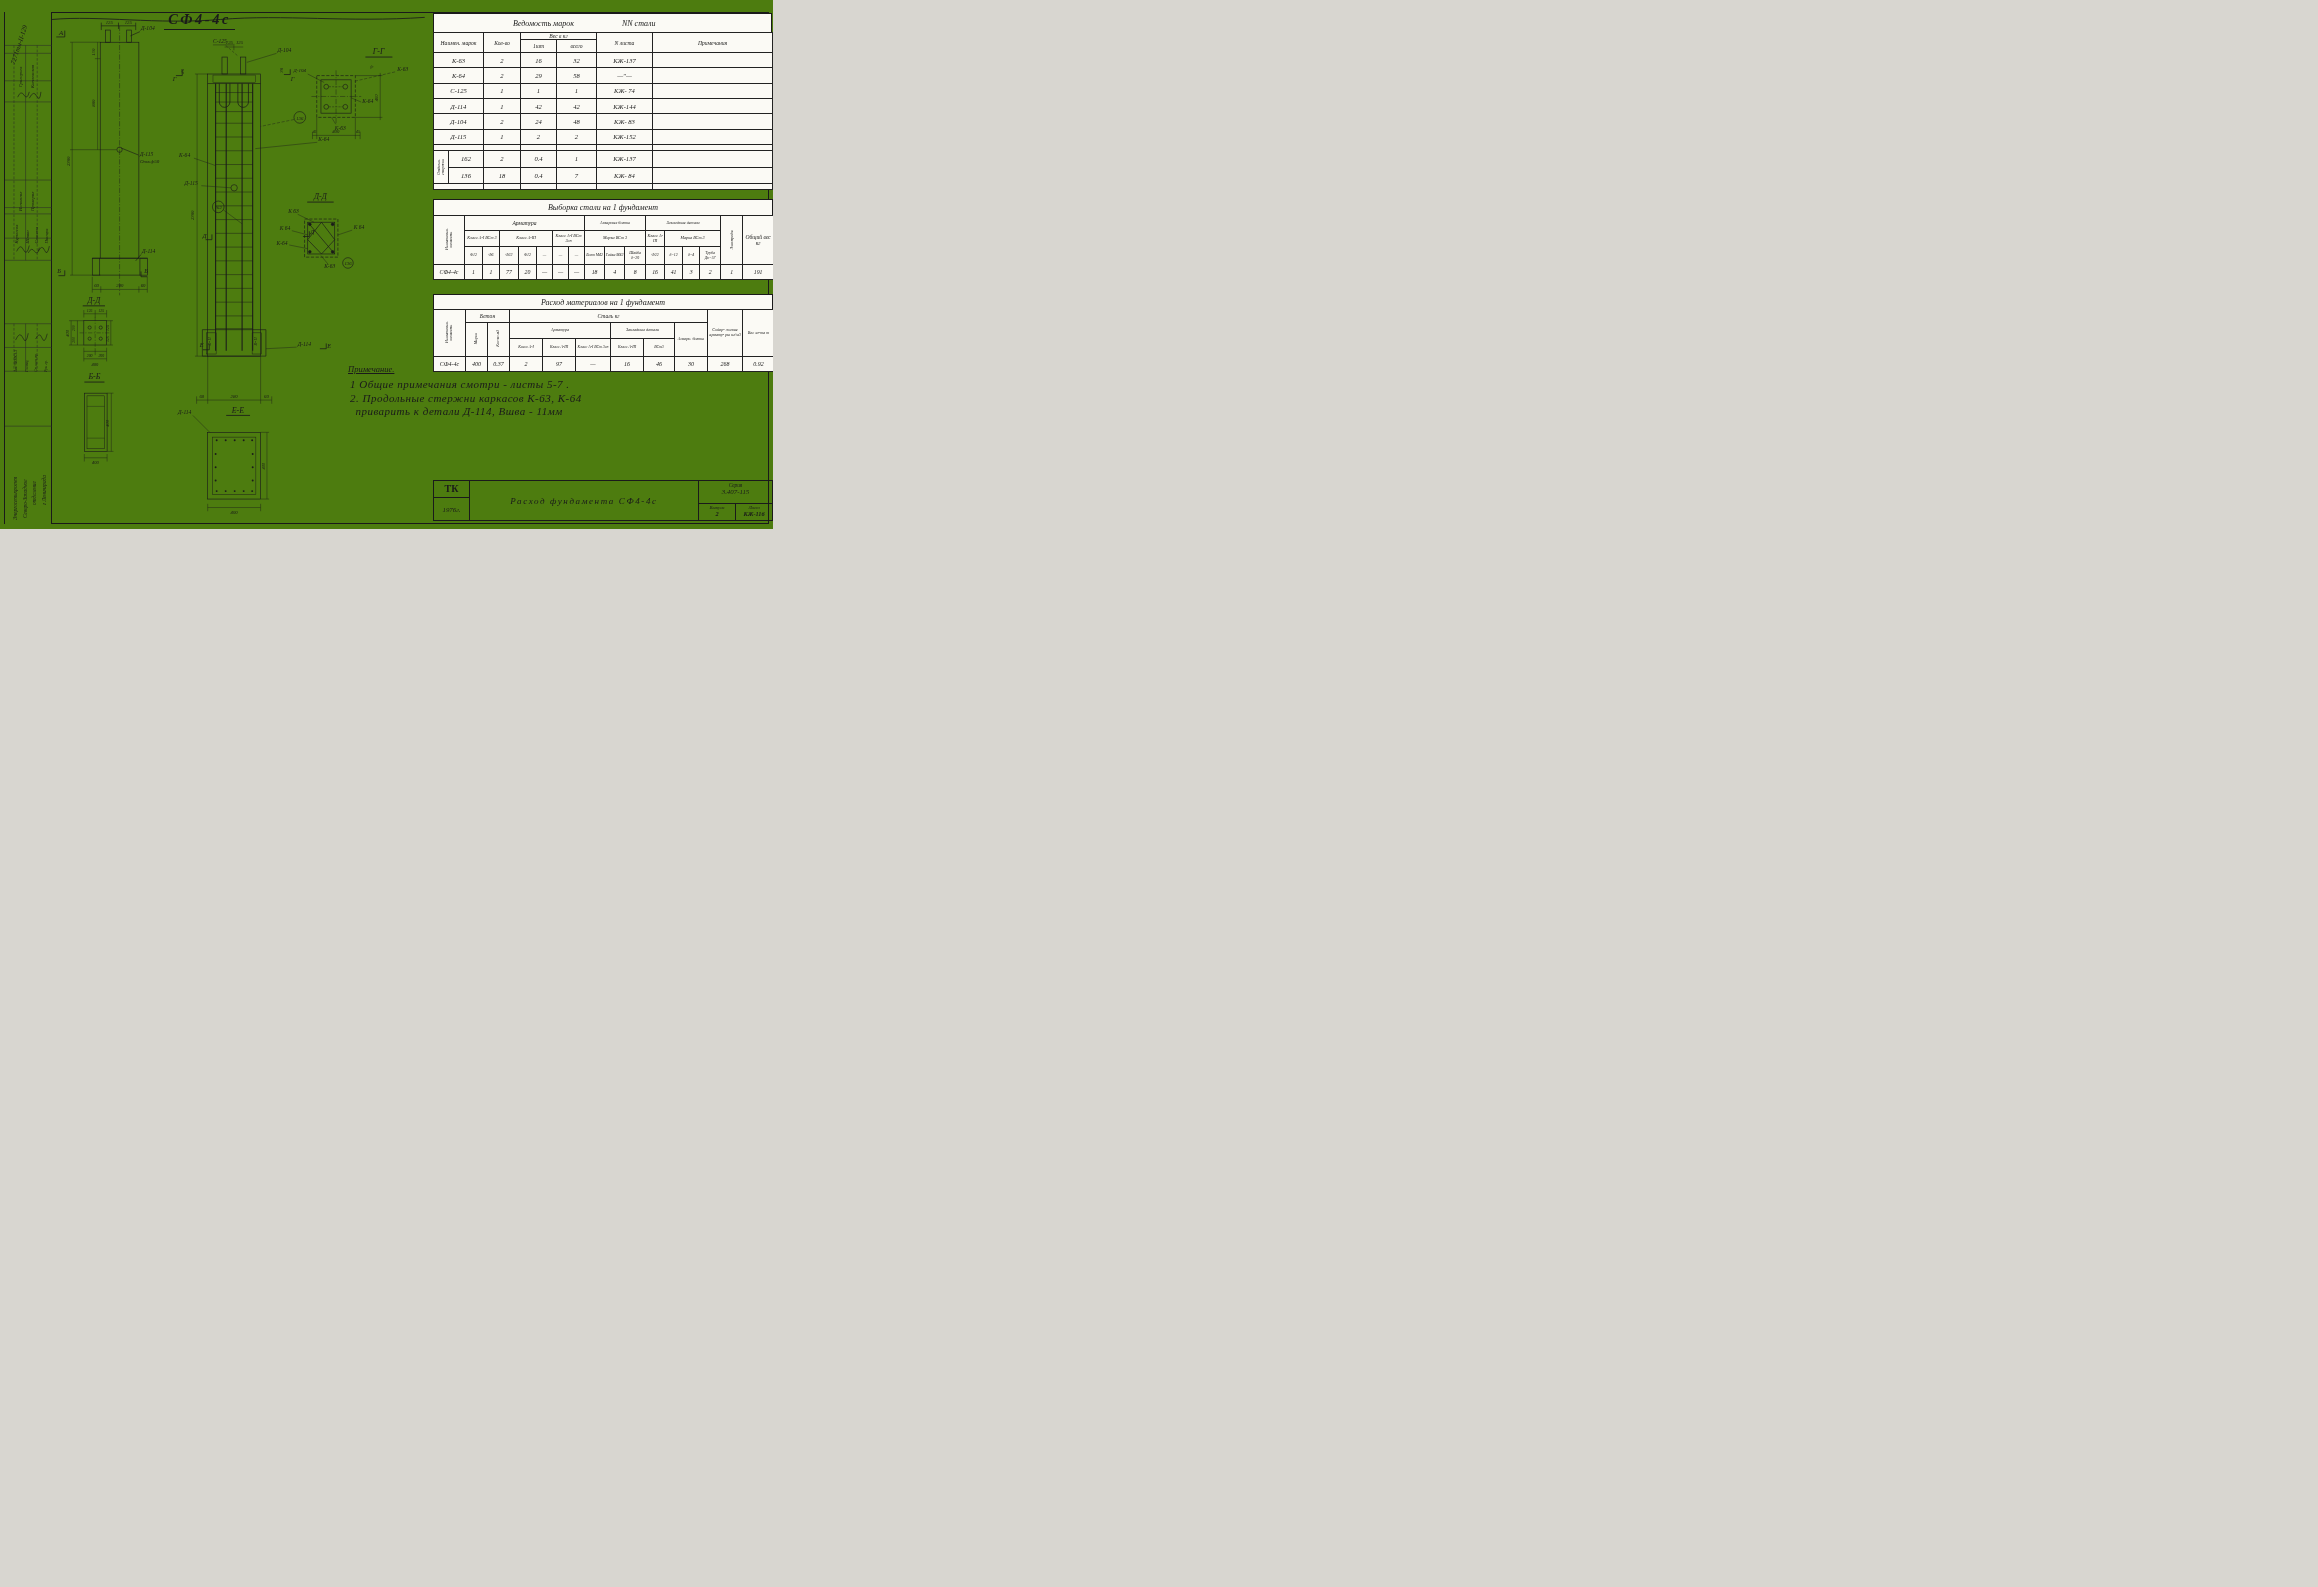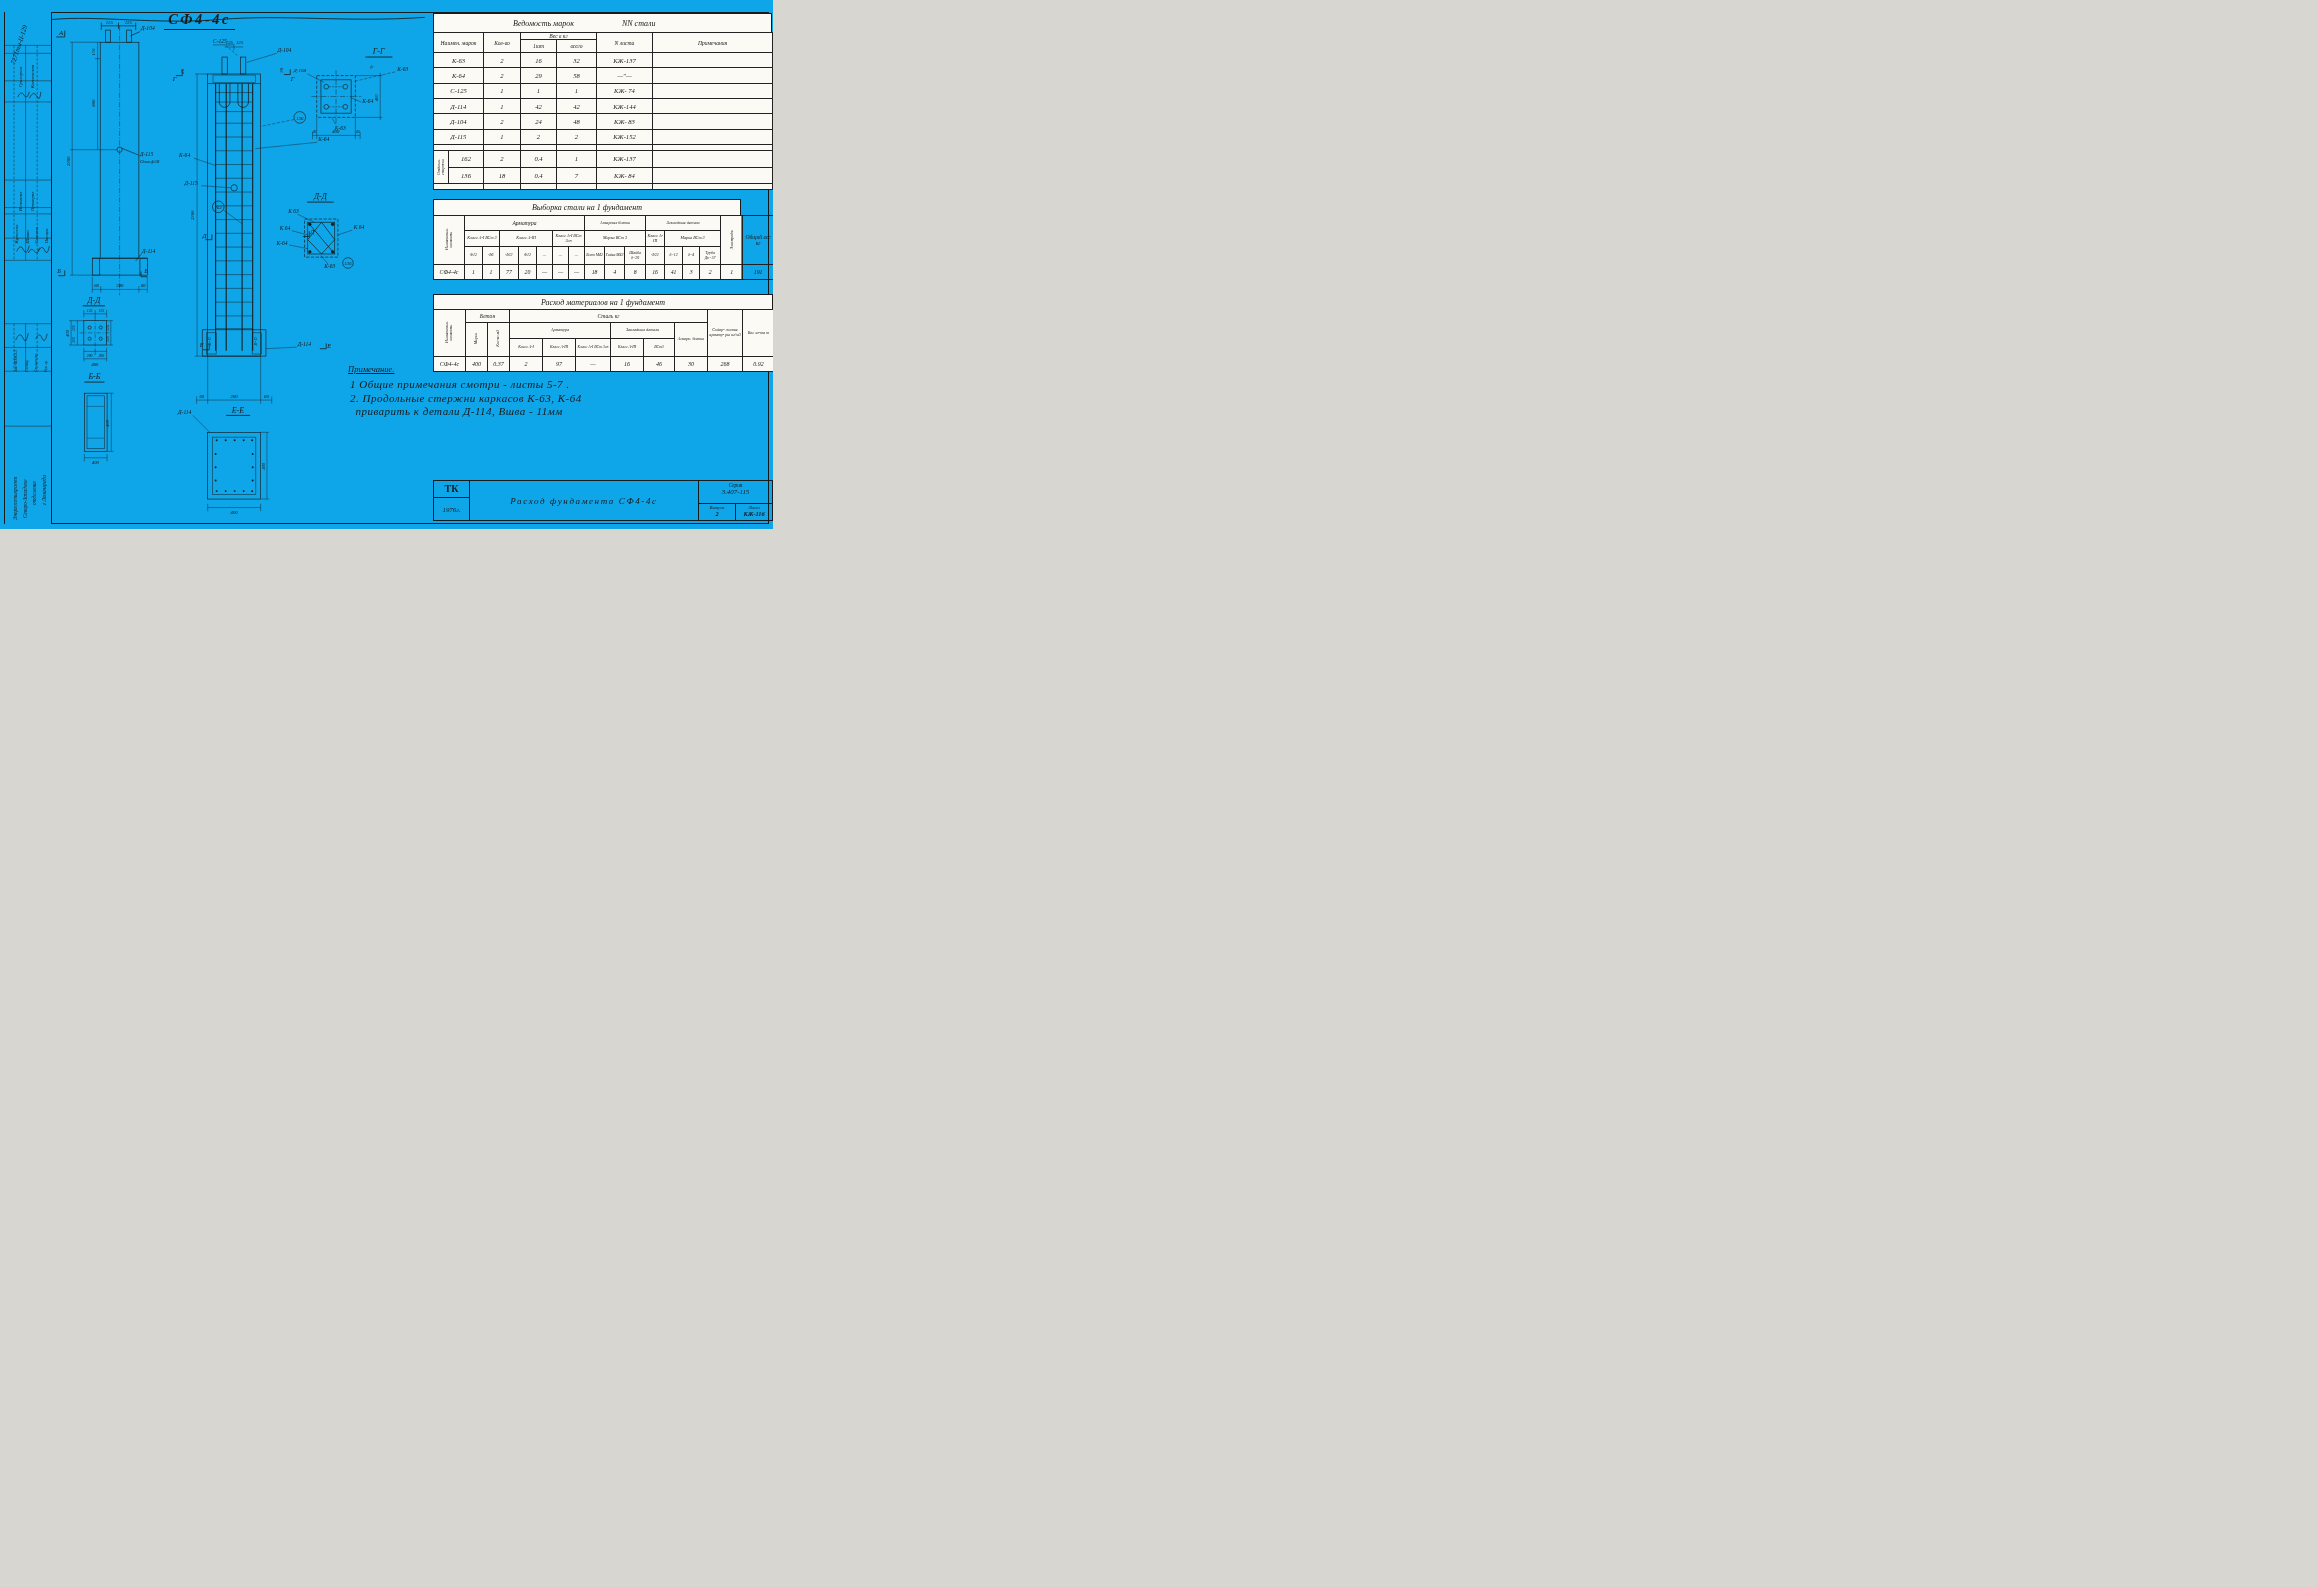--- a/index.html
+++ b/index.html
@@ -1,16 +1,16 @@
 <!DOCTYPE html>
 <html style="font-size:8.5px"><head>
 <meta charset="utf-8">
 <style>
   html,body{margin:0;padding:0;background:#d8d6d0;}
-  .sheet{position:relative;width:773px;height:529px;background:#0ea5e9;overflow:hidden;
+  .sheet{position:relative;width:773px;height:529px;background:#4d7c0f;overflow:hidden;
          font-family:"Liberation Serif",serif;font-style:italic;color:#1a1a1a;text-decoration:underline;}
   .frame{position:absolute;left:51px;top:12px;width:718px;height:512px;border:1.1px solid #1a1a1a;box-sizing:border-box;}
   .corner-num{position:absolute;left:755px;top:13.2px;width:16px;height:12.7px;border:1.1px solid #1a1a1a;
       box-sizing:border-box;text-align:center;font-size:6.9px;font-weight:bold;line-height:10.6px;background:#fbfaf5;}
   .main-title{position:absolute;left:164px;top:10.6px;font-size:14.3px;letter-spacing:2.6px;font-weight:bold;
       border-bottom:1.6px solid #1a1a1a;padding:0 4.2px 1.1px 4.2px;}
   
   .stamp{position:absolute;left:4.2px;top:12px;width:47px;height:512px;border-left:1.1px solid #1a1a1a;box-sizing:border-box;}
   .vert{writing-mode:vertical-rl;transform:rotate(180deg);white-space:nowrap;position:absolute;
         font-size:4.8px;line-height:1;}
@@ -508,21 +508,21 @@
             <td></td>
             <td></td>
             <td></td>
             <td></td>
             <td></td>
           </tr>
     </tbody>
       </table>
   </div>
 
-  <div class="tbl" style="left:433px;top:199px;width:308px">
+  <div class="tbl" style="left:433px;top:199px;width:340px">
     <div class="ttl" style="height:16px;justify-content:center">
       <span>Выборка стали на 1 фундамент</span>
     </div>
     <table>
       <colgroup>
           <col style="width:31px">
           <col style="width:18px">
           <col style="width:17px">
           <col style="width:19px">
           <col style="width:18px">

